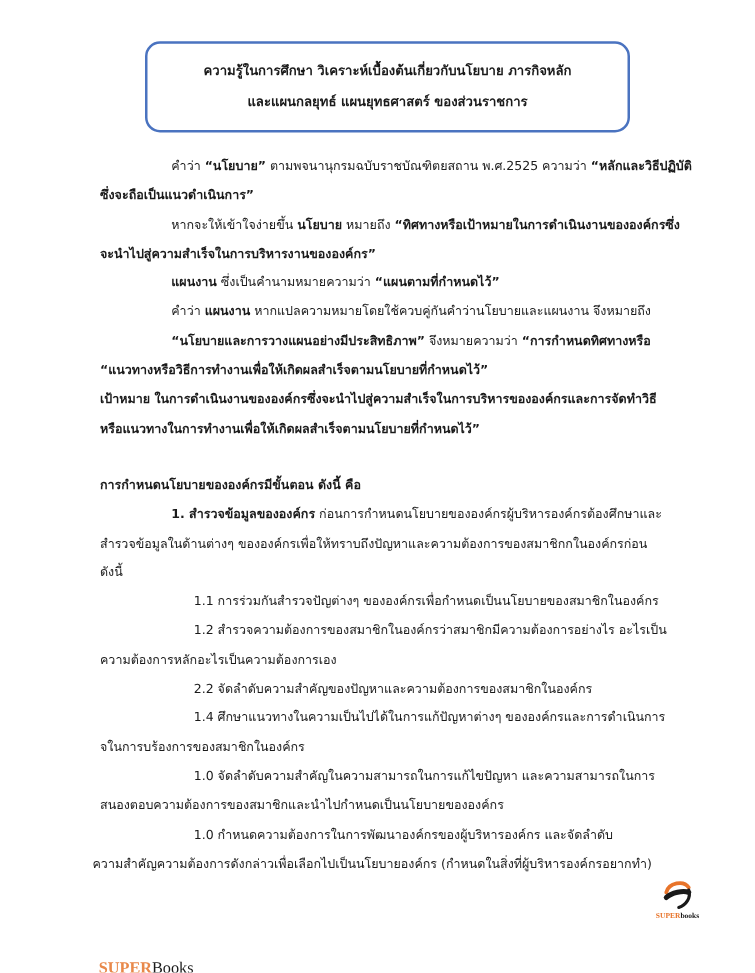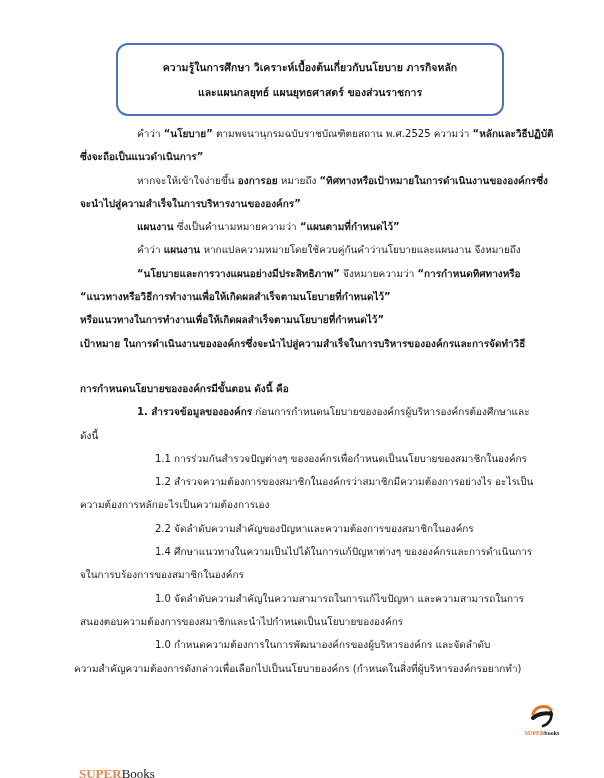--- a/index.html
+++ b/index.html
@@ -11,21 +11,21 @@
       width: 604px;
       height: 778px;
       position: relative;
       overflow: hidden;
       font-family: "DejaVu Sans", "Liberation Sans", sans-serif;
       color: #1a1a1a;
     }
     .title-box {
       position: absolute;
       left: 116px;
-      top: 43px;
+      top: 33px;
       width: 388px;
       height: 73px;
       border: 2px solid #4a73c0;
       border-radius: 12px;
       box-sizing: border-box;
       display: flex;
       flex-direction: column;
       justify-content: center;
       align-items: center;
     }
@@ -101,36 +101,37 @@
 
 <div class="title-box">
   <div class="title-line">ความรู้ในการศึกษา วิเคราะห์เบื้องต้นเกี่ยวกับนโยบาย ภารกิจหลัก</div>
   <div class="title-line">และแผนกลยุทธ์ แผนยุทธศาสตร์ ของส่วนราชการ</div>
 </div>
 
 <div class="content">
   <div class="line ind1"><span>คำว่า </span><b>“นโยบาย”</b><span> ตามพจนานุกรมฉบับราชบัณฑิตยสถาน พ.ศ.2525 ความว่า </span><b>“หลักและวิธีปฏิบัติ</b></div>
   <div class="line"><b>ซึ่งจะถือเป็นแนวดำเนินการ”</b></div>
 
-  <div class="line ind1"><span>หากจะให้เข้าใจง่ายขึ้น </span><b>องการอย</b><span> หมายถึง </span><b>“ทิศทางหรือเป้าหมายในการดำเนินงานขององค์กรซึ่ง</b></div>
+  <div class="line ind1"><span>หากจะให้เข้าใจง่ายขึ้น </span><b>นโยบาย</b><span> หมายถึง </span><b>“ทิศทางหรือเป้าหมายในการดำเนินงานขององค์กรซึ่ง</b></div>
   <div class="line"><b>จะนำไปสู่ความสำเร็จในการบริหารงานขององค์กร”</b></div>
 
   <div class="line ind1"><b>แผนงาน</b><span> ซึ่งเป็นคำนามหมายความว่า </span><b>“แผนตามที่กำหนดไว้”</b></div>
 
   <div class="line ind1"><span>คำว่า </span><b>แผนงาน</b><span> หากแปลความหมายโดยใช้ควบคู่กันคำว่านโยบายและแผนงาน จึงหมายถึง</span></div>
   <div class="line ind1"><b>“นโยบายและการวางแผนอย่างมีประสิทธิภาพ”</b><span> จึงหมายความว่า </span><b>“การกำหนดทิศทางหรือ</b></div>
 
   <div class="line"><b>“แนวทางหรือวิธีการทำงานเพื่อให้เกิดผลสำเร็จตามนโยบายที่กำหนดไว้”</b></div>
+  <div class="line"><b>เป้าหมาย ในการดำเนินงานขององค์กรซึ่งจะนำไปสู่ความสำเร็จในการบริหารขององค์กรและการจัดทำวิธี</b></div>
   <div class="line"><b>หรือแนวทางในการทำงานเพื่อให้เกิดผลสำเร็จตามนโยบายที่กำหนดไว้”</b></div>
-  <div class="line"><b>เป้าหมาย ในการดำเนินงานขององค์กรซึ่งจะนำไปสู่ความสำเร็จในการบริหารขององค์กรและการจัดทำวิธี</b></div>
 
   <div class="gap"></div>
 
   <div class="line"><b>การกำหนดนโยบายขององค์กรมีขั้นตอน ดังนี้ คือ</b></div>
   <div class="line ind1"><b>1. สำรวจข้อมูลขององค์กร</b><span> ก่อนการกำหนดนโยบายขององค์กรผู้บริหารองค์กรต้องศึกษาและ</span></div>
+  <div class="line">สำรวจข้อมูลในด้านต่างๆ ขององค์กรเพื่อให้ทราบถึงปัญหาและความต้องการของสมาชิกกในองค์กรก่อน</div>
   <div class="line">ดังนี้</div>
 
   <div class="line ind2">1.1 การร่วมกันสำรวจปัญต่างๆ ขององค์กรเพื่อกำหนดเป็นนโยบายของสมาชิกในองค์กร</div>
   <div class="line ind2">1.2 สำรวจความต้องการของสมาชิกในองค์กรว่าสมาชิกมีความต้องการอย่างไร อะไรเป็น</div>
   <div class="line">ความต้องการหลักอะไรเป็นความต้องการเอง</div>
   <div class="line ind2">2.2 จัดลำดับความสำคัญของปัญหาและความต้องการของสมาชิกในองค์กร</div>
   <div class="line ind2">1.4 ศึกษาแนวทางในความเป็นไปได้ในการแก้ปัญหาต่างๆ ขององค์กรและการดำเนินการ</div>
   <div class="line">จในการบร้องการของสมาชิกในองค์กร</div>
   <div class="line ind2">1.0 จัดลำดับความสำคัญในความสามารถในการแก้ไขปัญหา และความสามารถในการ</div>
   <div class="line">สนองตอบความต้องการของสมาชิกและนำไปกำหนดเป็นนโยบายขององค์กร</div>

